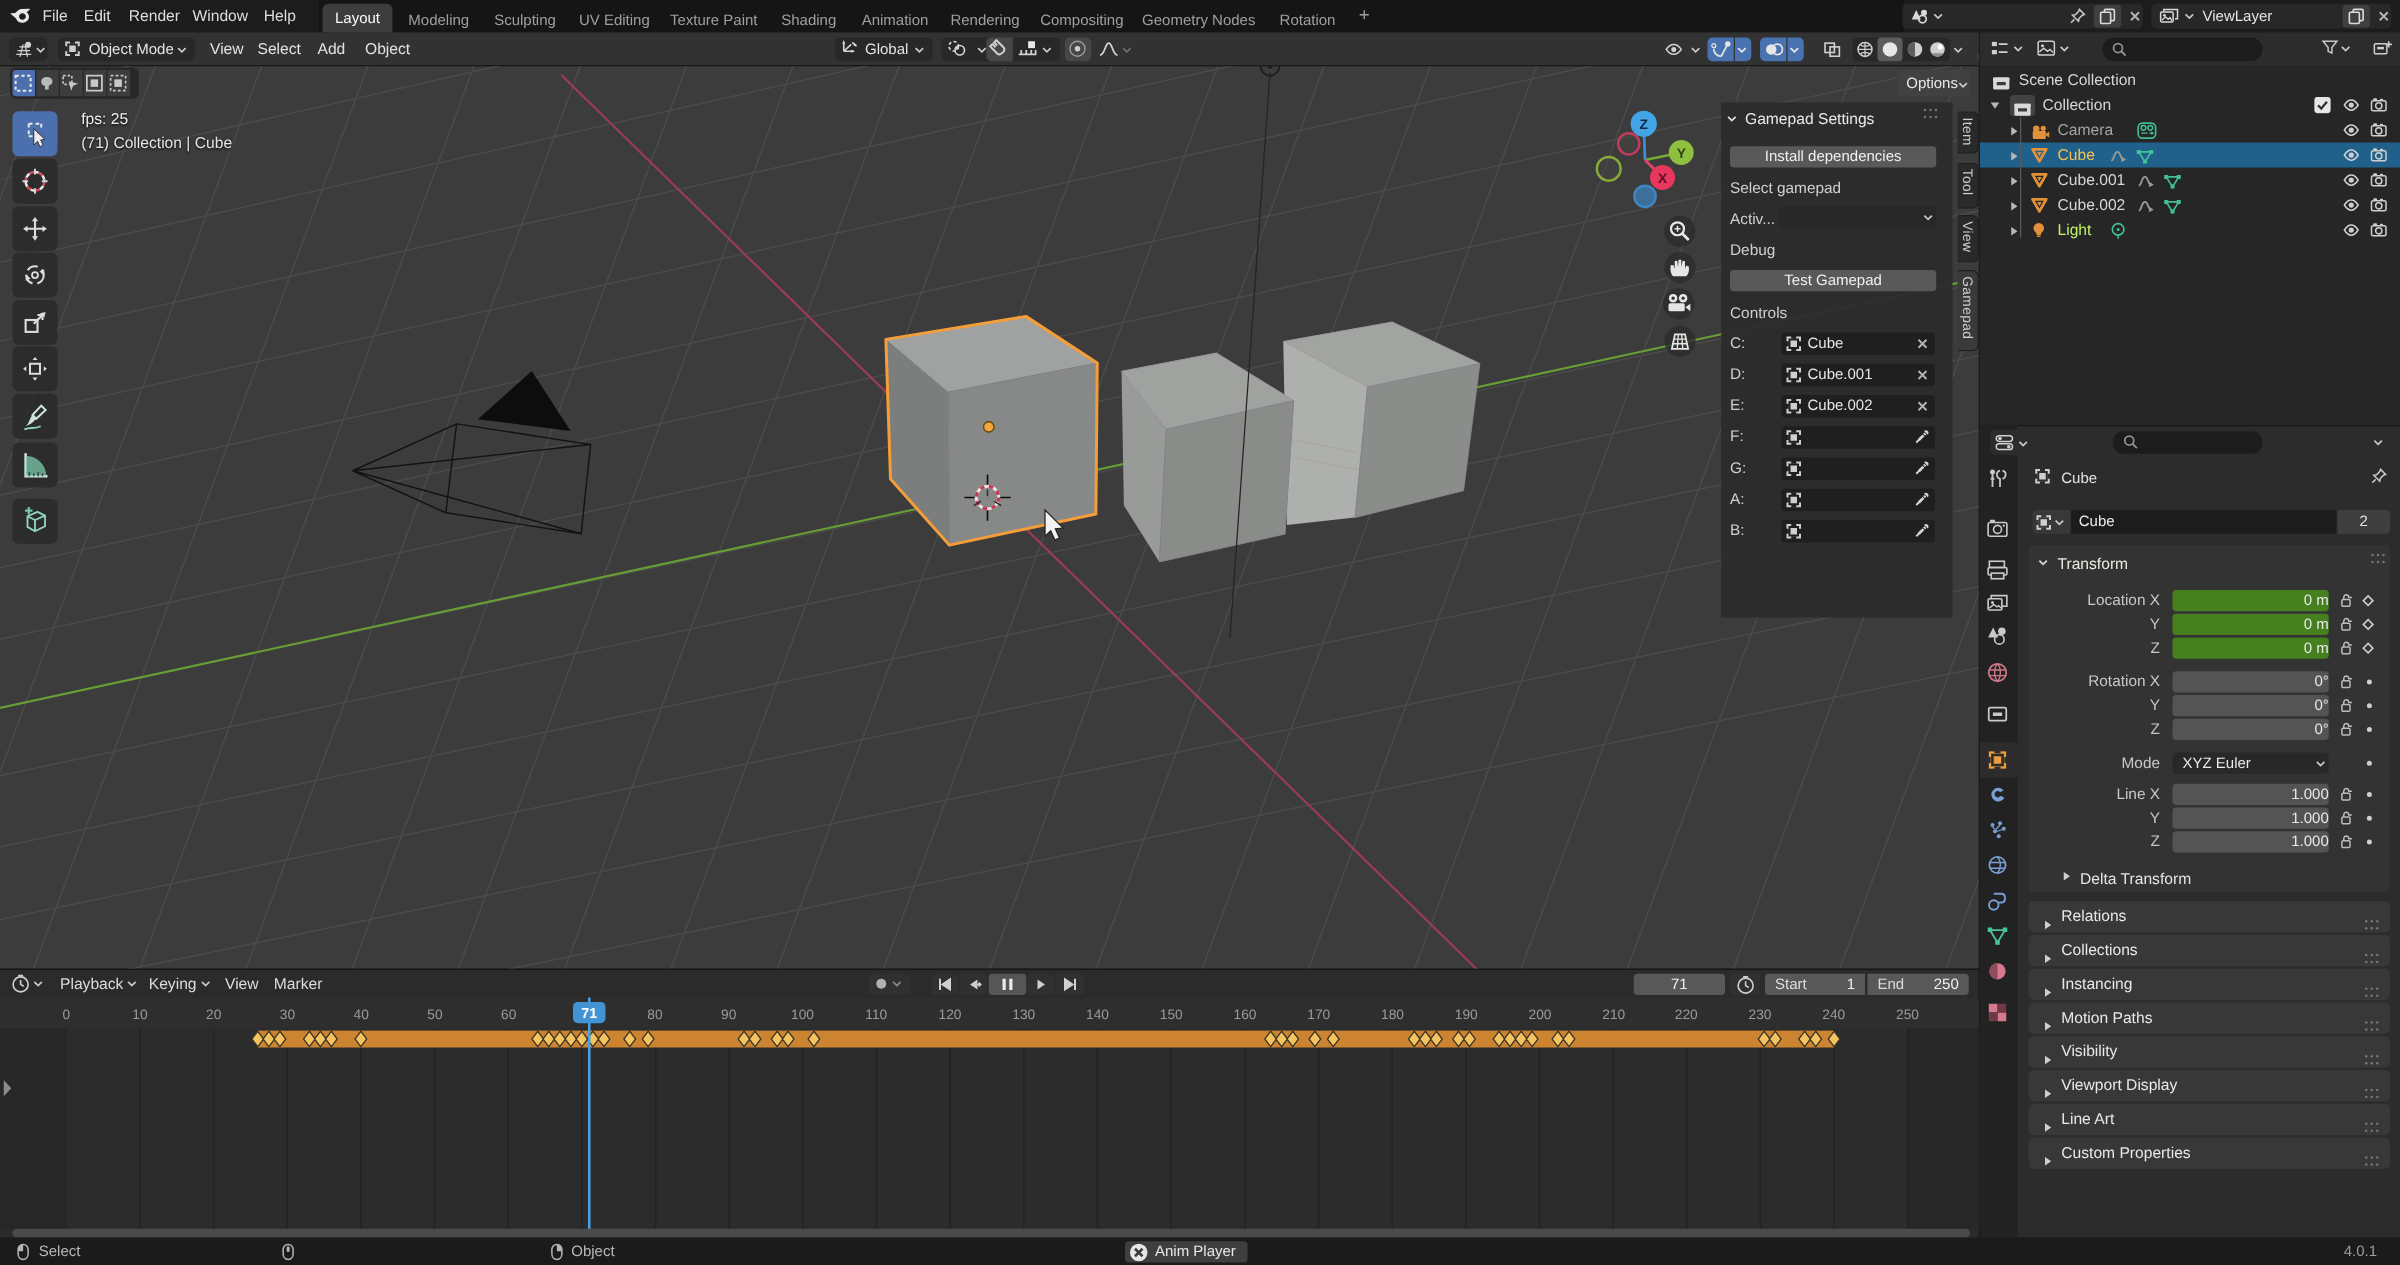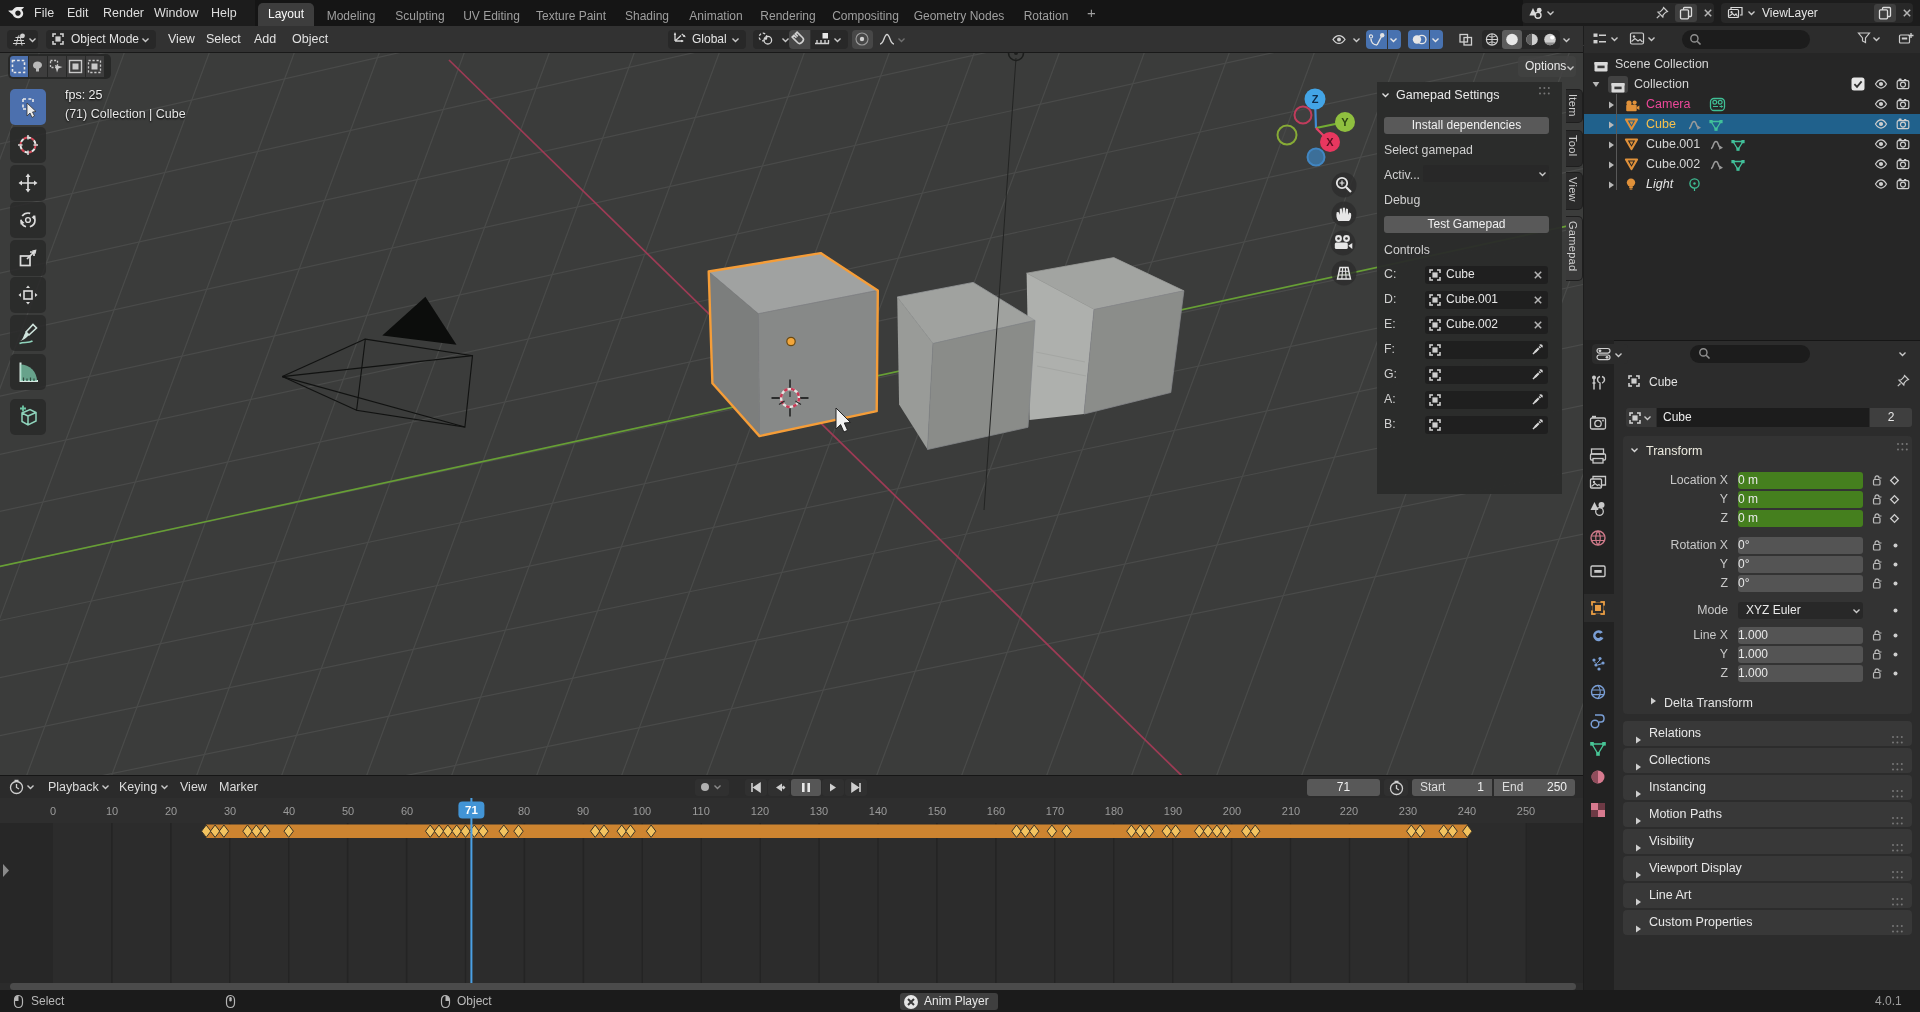--- a/index.html
+++ b/index.html
@@ -13,21 +13,21 @@
 .pill{position:absolute;background:#282828;border-radius:4px;color:#e4e4e4;}
 #viewport{position:absolute;left:0;top:53px;width:1583px;height:722px;}
 #outliner{position:absolute;left:1584px;top:53px;width:336px;height:287px;background:#262626;}
 .orow{position:absolute;left:0;width:336px;height:20px;line-height:20px;font-size:12.5px;color:#d6d6d6;}
 #props{position:absolute;left:1584px;top:340px;width:336px;height:650px;background:#2c2c2c;border-top:1px solid #161616;box-sizing:border-box;}
 #ptabs{position:absolute;left:1584px;top:340px;width:30px;height:650px;background:#222222;}
 .pticon{position:absolute;left:4px;width:22px;height:22px;}
 #timeline{position:absolute;left:0;top:775px;width:1583px;height:215px;border-top:1px solid #161616;box-sizing:border-box;}
 #statusbar{position:absolute;left:0;top:990px;width:1920px;height:22px;background:#1b1b1b;color:#b9b9b9;}
 .panelhdr{position:absolute;left:1623px;width:289px;height:25px;background:#383838;border-radius:4px;line-height:25px;color:#e8e8e8;font-size:12.5px;}
-.field{position:absolute;border-radius:3px;font-size:12px;color:#e9e9e9;text-align:left;line-height:17px;height:17px;}
+.field{position:absolute;border-radius:3px;font-size:12px;color:#e9e9e9;text-align:right;line-height:17px;height:17px;}
 .lbl{position:absolute;text-align:right;color:#c8c8c8;font-size:12.3px;line-height:17px;height:17px;}
 .npl{position:absolute;color:#d0d0d0;font-size:12.3px;}
 .vtab{position:absolute;left:1566px;width:17px;background:#2a2a2a;border-radius:0 5px 5px 0;border:1px solid #1e1e1e;border-left:none;}
 .vtab span{position:absolute;left:1px;top:4px;writing-mode:vertical-rl;font-size:11px;color:#cfcfcf;letter-spacing:0.3px;}
 .tlmenu{position:absolute;top:0;height:22px;line-height:22px;color:#dcdcdc;font-size:12.5px;}
 </style></head><body>
 <div id="topbar">
     <div id="tabstrip"></div>
     <svg width="20" height="20" viewBox="0 0 20 20" style="position:absolute;left:8px;top:4px">
       <path d="M7.3,7.8 C7.9,7.2 9.2,6.3 10.1,6.3 L16.9,6.2 C17.3,6.2 17.5,6.7 17.2,7 L14.8,9 C16,10 16.7,11.3 16.7,12.8 C16.7,15.6 14.2,17.8 11.2,17.8 C8.8,17.8 6.7,16.3 6,14.2 L1.7,10.6 C1.3,10.3 1.5,9.8 1.9,9.8 L5.3,9.7 L7.3,7.8 M11.3,9.8 C9.8,9.8 8.5,11 8.5,12.5 C8.5,14 9.8,15.2 11.3,15.2 C12.8,15.2 14.1,14 14.1,12.5 C14.1,11 12.8,9.8 11.3,9.8" fill="#e8e8e8" fill-rule="evenodd" transform="translate(-1,-3) scale(0.97)"></path>
@@ -605,21 +605,21 @@
     <div class="orow" style="top:41px;">
       <span style="position:absolute;left:22px;top:1px;"><svg width="10" height="10" viewBox="0 0 10 10" style="vertical-align:-1px">
           <path d="M3,1.6 L8,5 L3,8.4 Z" fill="#b8b8b8"></path>
         </svg></span>
       <span style="position:absolute;left:40px;top:3px;"><svg width="16" height="14" viewBox="0 0 16 14" style="vertical-align:-2px">
           <circle cx="5" cy="4" r="2.6" fill="#e0913a"></circle>
           <circle cx="10.6" cy="3.6" r="2.1" fill="#e0913a"></circle>
           <rect x="2.2" y="5.8" width="10.5" height="6.4" rx="1" fill="#e0913a"></rect>
           <path d="M12.8,8 L15.4,6.4 L15.4,11 L12.8,9.4 Z" fill="#e0913a"></path>
         </svg></span>
-      <span style="position:absolute;left:62px;color:#ec4899;">Camera</span>
+      <span style="position:absolute;left:62px;color:#a3a3a3;">Camera</span>
       <span style="position:absolute;left:125px;top:1px;"><svg width="17" height="15" viewBox="0 0 17 15" style="vertical-align:-3px">
           <rect x="1.5" y="1.5" width="14" height="12" rx="3.5" fill="none" stroke="#3fbf95" stroke-width="1.3"></rect>
           <circle cx="5.8" cy="5.2" r="1.9" fill="none" stroke="#3fbf95" stroke-width="1.2"></circle>
           <circle cx="11.2" cy="5.2" r="1.9" fill="none" stroke="#3fbf95" stroke-width="1.2"></circle>
           <path d="M4,9.5 L9,9.5 M10.5,9.5 L12.5,9.5 M12,8.6 L13.4,9.5 L12,10.4" stroke="#3fbf95" stroke-width="1.1" fill="none"></path>
         </svg></span>
       <span style="position:absolute;left:290px;top:3px;"><svg width="14" height="14" viewBox="0 0 14 14" style="">
           <path d="M1.5,7 C3.2,4.2 5.4,2.9 7,2.9 C8.6,2.9 10.8,4.2 12.5,7 C10.8,9.8 8.6,11.1 7,11.1 C5.4,11.1 3.2,9.8 1.5,7 Z" fill="none" stroke="#cfcfcf" stroke-width="1.2"></path>
           <circle cx="7" cy="7" r="2.1" fill="#cfcfcf"></circle>
         </svg></span>
@@ -722,21 +722,21 @@
     </div>
     <div class="orow" style="top:121px;">
       <span style="position:absolute;left:22px;top:1px;"><svg width="10" height="10" viewBox="0 0 10 10" style="vertical-align:-1px">
           <path d="M3,1.6 L8,5 L3,8.4 Z" fill="#b8b8b8"></path>
         </svg></span>
       <span style="position:absolute;left:40px;top:3px;"><svg width="14" height="14" viewBox="0 0 14 14" style="">
           <circle cx="7" cy="5.6" r="4.2" fill="#e0913a"></circle>
           <rect x="5.2" y="9.4" width="3.6" height="1.6" fill="#e0913a"></rect>
           <rect x="5.6" y="11.4" width="2.8" height="1.2" fill="#e0913a"></rect>
         </svg></span>
-      <span style="position:absolute;left:62px;color:#e5e5e5;font-style:italic;">Light</span>
+      <span style="position:absolute;left:62px;color:#bef264;">Light</span>
       <span style="position:absolute;left:103px;top:1px;"><svg width="15" height="15" viewBox="0 0 15 15" style="vertical-align:-3px">
           <circle cx="7.5" cy="6.5" r="4.6" fill="none" stroke="#3fbf95" stroke-width="1.3"></circle>
           <circle cx="7.5" cy="6.5" r="1.2" fill="#3fbf95"></circle>
           <path d="M7.5,11.1 L7.5,14" stroke="#3fbf95" stroke-width="1.2"></path>
         </svg></span>
       <span style="position:absolute;left:290px;top:3px;"><svg width="14" height="14" viewBox="0 0 14 14" style="">
           <path d="M1.5,7 C3.2,4.2 5.4,2.9 7,2.9 C8.6,2.9 10.8,4.2 12.5,7 C10.8,9.8 8.6,11.1 7,11.1 C5.4,11.1 3.2,9.8 1.5,7 Z" fill="none" stroke="#cfcfcf" stroke-width="1.2"></path>
           <circle cx="7" cy="7" r="2.1" fill="#cfcfcf"></circle>
         </svg></span>
       <span style="position:absolute;left:312px;top:3px;"><svg width="14" height="14" viewBox="0 0 14 14" style="">

